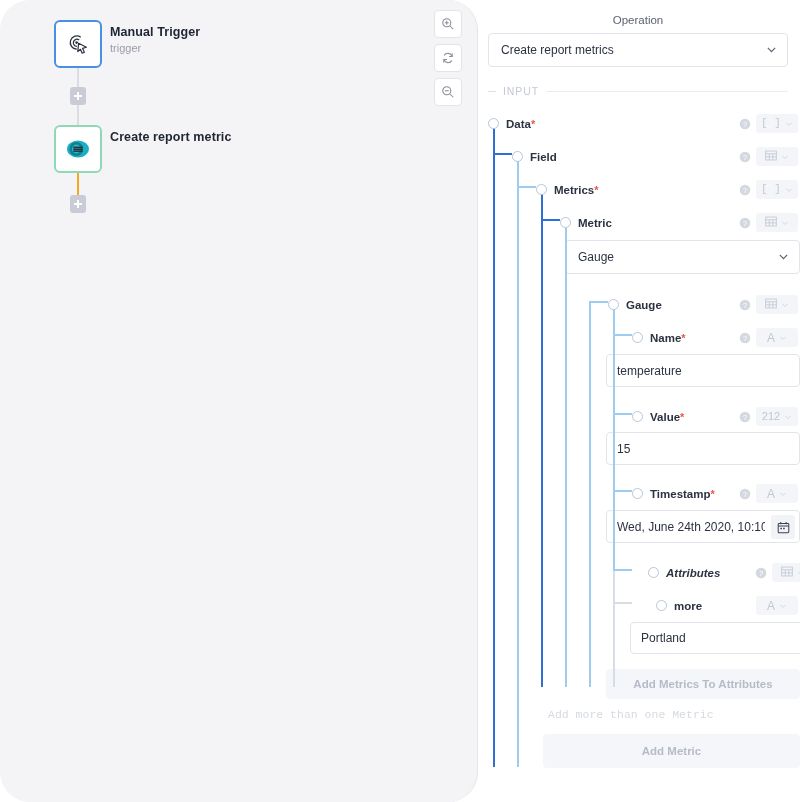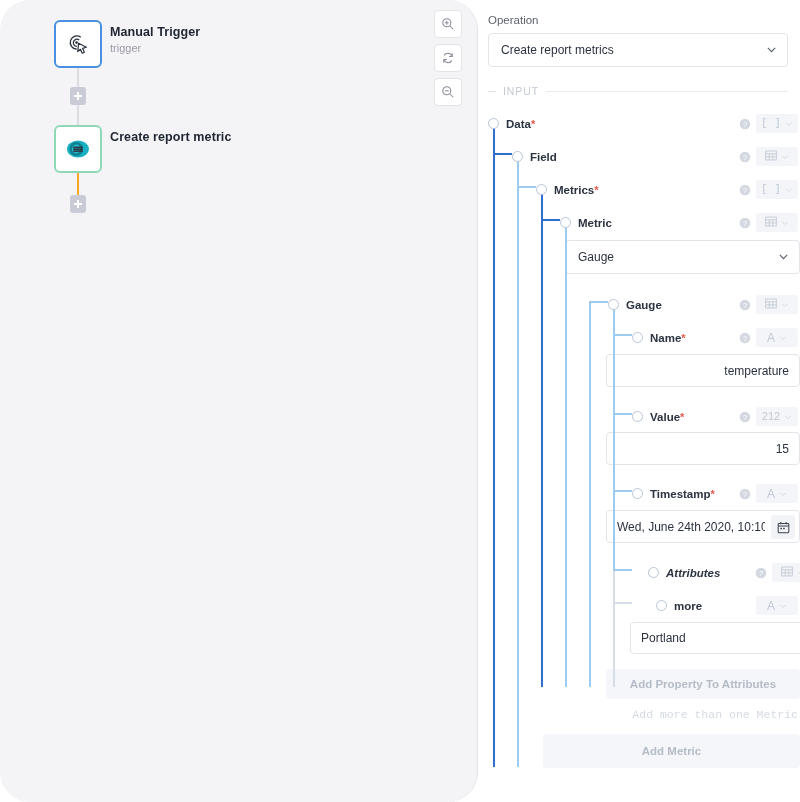--- a/index.html
+++ b/index.html
@@ -86,21 +86,21 @@
   .panel {
     position: relative;
     width: 322px; height: 802px;
     background: #ffffff;
     padding: 14px 12px 0 10px;
     flex: 0 0 322px;
     overflow: hidden;
   }
 
   .field-label {
-    font-size: 11.5px; color: #5c6270; margin-bottom: 7px;
+    font-size: 11.5px; color: #5c6270; margin-bottom: 7px; text-align: center;
   }
 
   .select-box {
     position: relative;
     height: 34px;
     border: 1px solid #e2e4e9;
     border-radius: 4px;
     background: #fff;
     display: flex; align-items: center;
     padding: 0 30px 0 12px;
@@ -120,21 +120,21 @@
     gap: 7px;
   }
   .input-divider .dash { width: 8px; height: 1px; background: #dde1e8; }
   .input-divider .txt {
     font-size: 10.5px; letter-spacing: .9px;
     color: #c3c9d4; font-weight: normal;
   }
   .input-divider .rule { flex: 1; height: 1px; background: #e8ebf0; }
 
   
-  .tree { position: relative; text-align: right; }
+  .tree { position: relative; }
 
   .row {
     position: relative;
     height: 33px;
     display: flex; align-items: center;
   }
   .node-circle {
     position: absolute;
     width: 11px; height: 11px;
     border: 1.6px solid #b9c6d8;
@@ -638,21 +638,21 @@
         <span class="txt-clip">Portland</span>
         <span class="resize-grip">
           <svg width="10" height="10" viewBox="0 0 10 10" stroke="currentColor" stroke-width="0.9">
               <line x1="9" y1="3" x2="3" y2="9"></line>
               <line x1="9" y1="6.4" x2="6.4" y2="9"></line>
             </svg>
         </span>
       </div>
 
       <div class="ghost-btn abs" style="left:118px; top:562px; width:194px;">
-        <span>Add Property To Attributes</span>
+        <span>Add Metrics To Attributes</span>
       </div>
 
       <div class="hint-text abs" style="left:60px; top:600px; width:250px;font-family:Liberation Mono, monospace;">
         <span>Add more than one Metric</span>
       </div>
 
       <div class="ghost-btn abs" style="left:55px; top:627px; width:257px; height:34px;">
         <span>Add Metric</span>
       </div>
 

